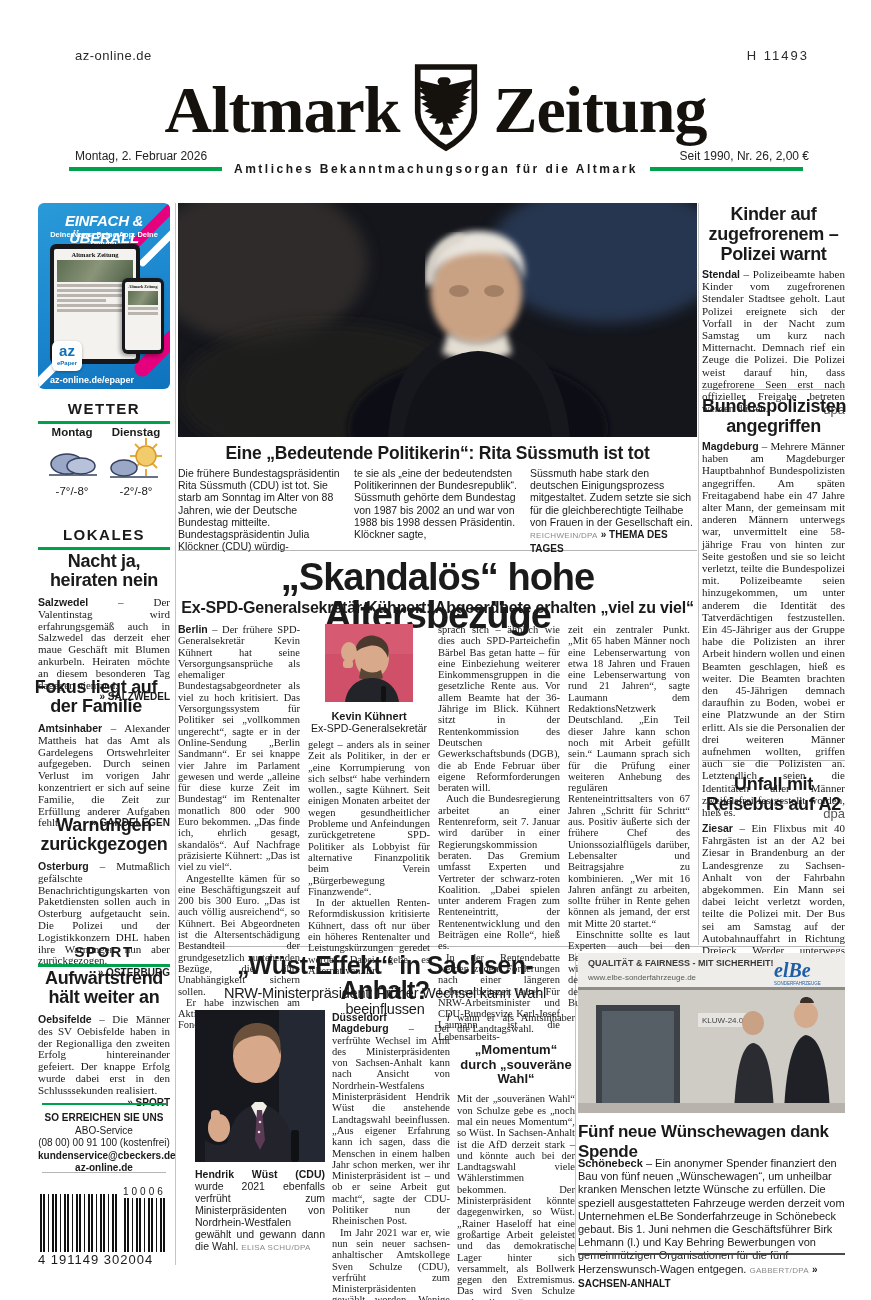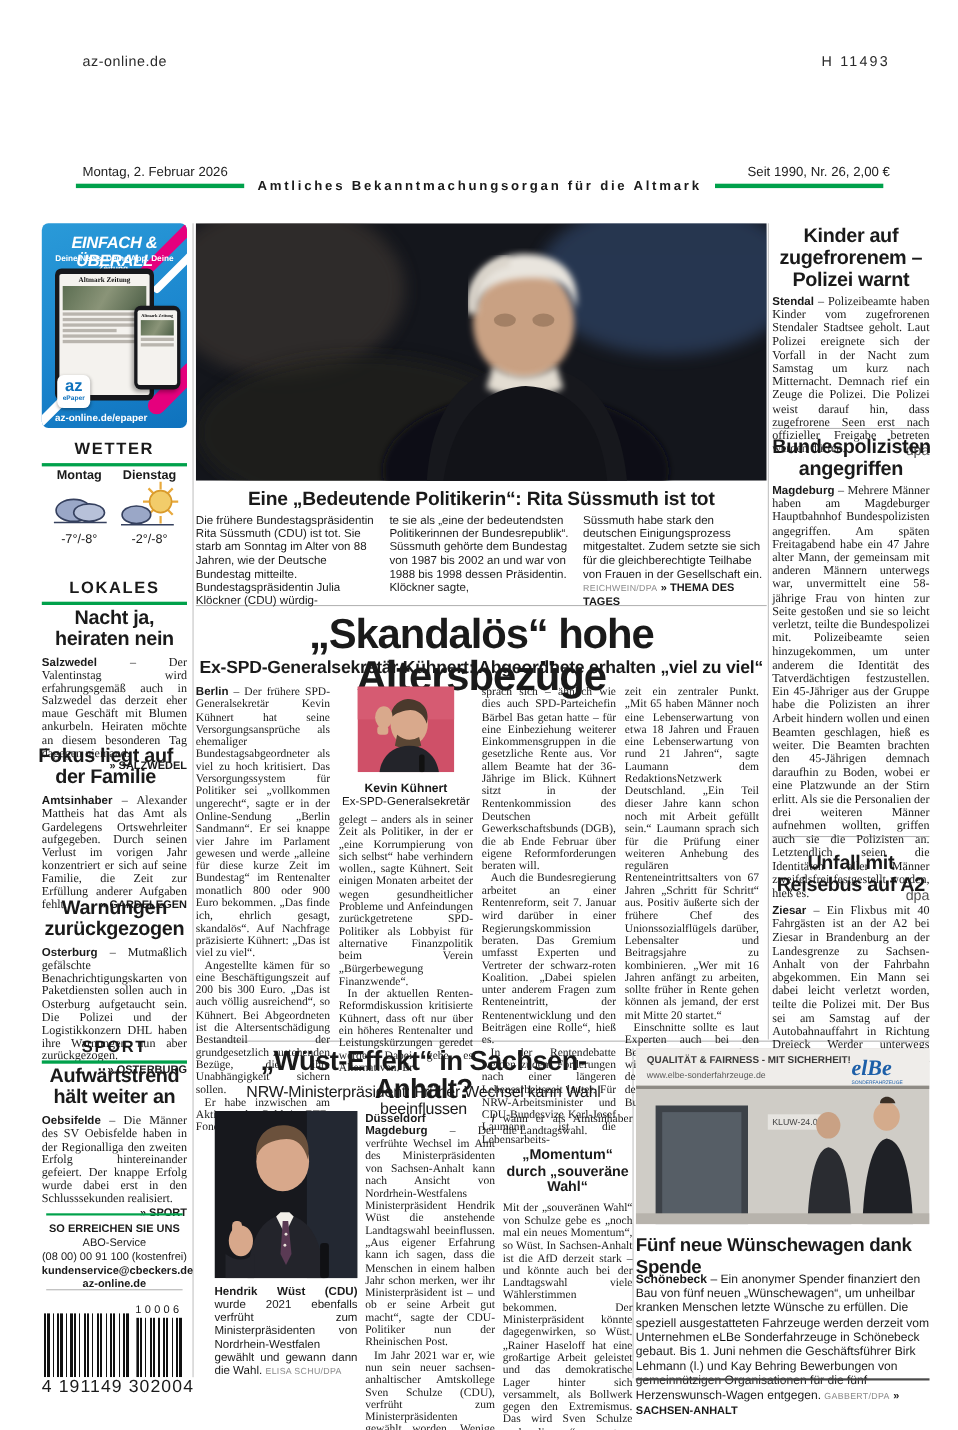--- a/index.html
+++ b/index.html
@@ -75,34 +75,45 @@
   .r-title{font-weight:bold;font-size:17px;line-height:1.1;text-align:center;letter-spacing:-.3px;}
   
   .w-head{font-weight:bold;font-size:25px;letter-spacing:-.6px;text-align:center;line-height:1;}
   .w-sub{font-size:14.5px;text-align:center;letter-spacing:-.2px;}
   .w-subhead{font-weight:bold;font-size:13px;text-align:center;line-height:1.15;margin:8px 0 6px;}
   .w-capt{font-size:10.5px;line-height:12px;text-align:justify;}
   .e-head{font-weight:bold;font-size:17px;letter-spacing:-.3px;}
   .e-body{font-size:11px;line-height:13.2px;text-align:left;}
   
   .bars{background:repeating-linear-gradient(90deg,#111 0 2px,#fff 2px 3px,#111 3px 5px,#fff 5px 8px,#111 8px 9px,#fff 9px 12px);}
-  .bc-num{font-size:16px;letter-spacing:1px;}
+  .bc-num{font-size:13px;letter-spacing:1px;}
   .bc-code{font-size:10px;letter-spacing:3px;}
   
   .contact{text-align:center;font-size:10px;line-height:12.5px;}
   .contact .b{font-weight:bold;}
 </style>
 </head>
 <body>
 
 <div id="page">
 
   <div class="abs site" style="left:75px;top:48px;">az-online.de</div>
   <div class="abs hnum" style="right:62px;top:48px;">H 11493</div>
 
+  <div class="abs masthead" style="left:0;top:62px;">
+    <span class="word">Altmark</span>
+    <span>
+      <svg width="66" height="92" viewBox="0 0 70 95">
+        <path d="M5 4 H65 V52 C65 74 35 90 35 90 C35 90 5 74 5 52 Z" fill="#fff" stroke="#15110d" stroke-width="6"></path>
+        <path d="M35 15 c3 0 5 2 5 5 l-2 3 26 -6 c-2 6 -8 10 -8 10 l6 1 -9 6 7 2 -9 5 6 2 -8 5 5 3 -9 3 4 4 -8 1 2 5 c-5 1 -8 -2 -8 -2 l-2 6 -2 -6 c0 0 -3 3 -8 2 l2 -5 -8 -1 4 -4 -9 -3 5 -3 -8 -5 6 -2 -9 -5 7 -2 -9 -6 6 -1 c0 0 -6 -4 -8 -10 l26 6 -2 -3 c0 -3 2 -5 5 -5 z" fill="#15110d"></path>
+        <path d="M35 60 l-7 16 h14 z" fill="#15110d"></path>
+      </svg>
+    </span>
+    <span class="word">Zeitung</span>
+  </div>
 
   <div class="abs dateline" style="left:75px;top:149px;">Montag, 2. Februar 2026</div>
   <div class="abs dateline" style="right:62px;top:149px;">Seit 1990, Nr. 26, 2,00 €</div>
   <div class="abs subbar" style="left:69px;top:162px;">
     <div class="bar"></div>
     <div class="organ">Amtliches Bekanntmachungsorgan für die Altmark</div>
     <div class="bar"></div>
   </div>
 
   <div class="abs vrule" style="left:175px;top:203px;height:1062px;"></div>

